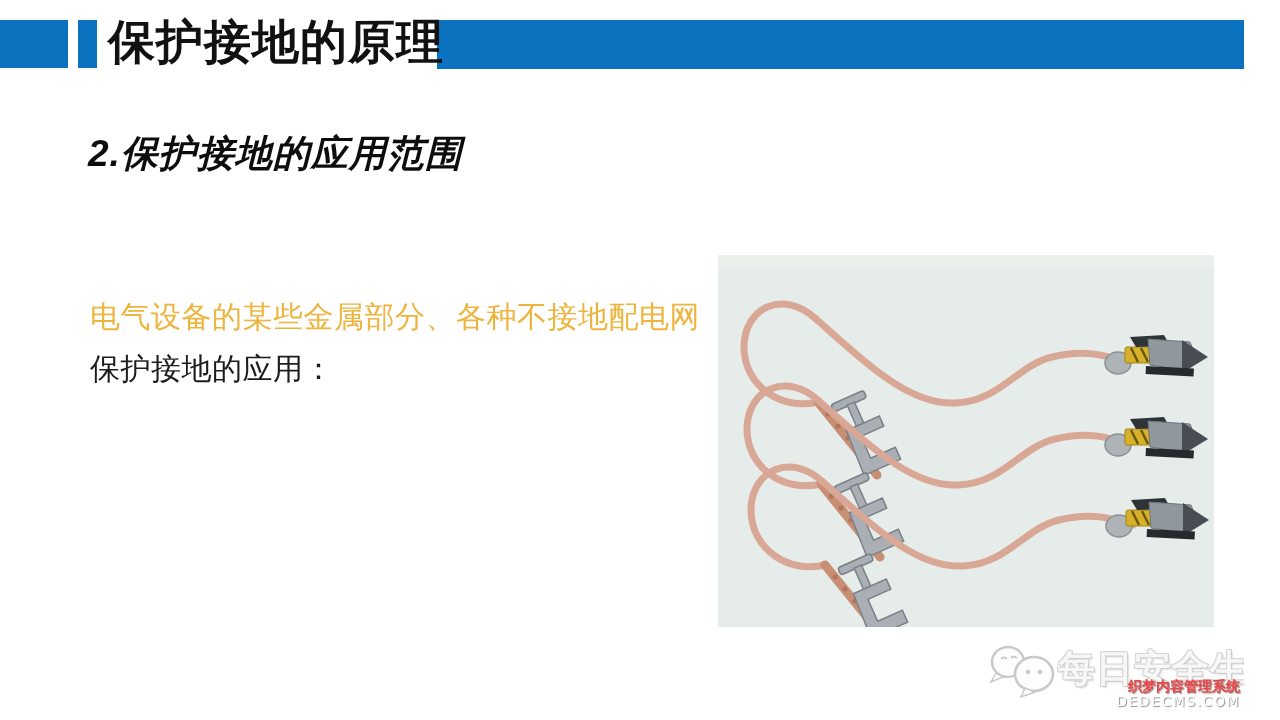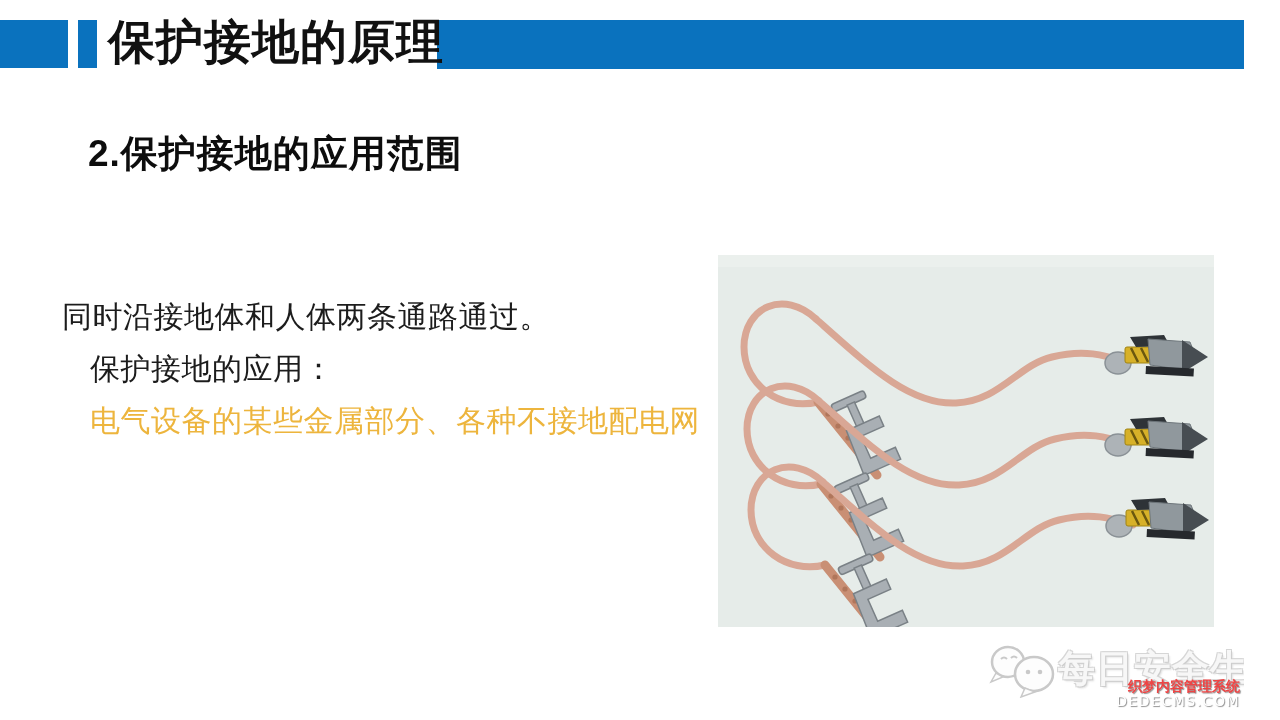--- a/index.html
+++ b/index.html
@@ -12,21 +12,21 @@
   .hdr-block  { position:absolute; left:0;   top:20px; width:68px;  height:48px; }
   .hdr-stripe { position:absolute; left:78px; top:20px; width:19px; height:48px; }
   .hdr-bar    { position:absolute; left:437px; right:0; top:20px; height:49px; }
   .hdr-title  {
     position:absolute; left:108px; top:14px; height:56px; line-height:56px;
     font-size:47px; font-weight:900; color:#111; letter-spacing:1px; white-space:nowrap;
   }
   
   .subtitle {
     position:absolute; left:88px; top:129px;
-    font-size:37px; font-weight:800; color:#0d0d0d; letter-spacing:1px; white-space:nowrap;
+    font-size:37px; font-weight:800; color:#0d0d0d; letter-spacing:1px; white-space:nowrap;font-style:italic;
   }
   
   .bodytext {
     position:absolute; left:62px; top:291px; width:680px;
     font-family:"Liberation Serif","DejaVu Serif",serif;
     font-size:30px; color:#1c1c1c; letter-spacing:0.5px;
   }
   .bodytext .line { line-height:52px; white-space:nowrap; }
   .bodytext .ind  { padding-left:28px; }
   .bodytext .gold { font-weight:400; }
@@ -55,23 +55,22 @@
 <div id="slide">
 
   <div class="hdr-block" style="background-color: rgb(10, 114, 190);"></div>
   <div class="hdr-stripe" style="background-color: rgb(10, 114, 190);"></div>
   <div class="hdr-bar" style="background-color: rgb(10, 114, 190);"></div>
   <div class="hdr-title">保护接地的原理</div>
 
   <div class="subtitle">2.保护接地的应用范围</div>
 
   <div class="bodytext">
-    <div class="line">同时沿接地体和人体两条通路通过。</div>
+    <div class="line ind gold" style="color: rgb(237, 181, 61);">电气设备的某些金属部分、各种不接地配电网</div>
     <div class="line ind">保护接地的应用：</div>
-    <div class="line ind gold" style="color: rgb(237, 181, 61);">电气设备的某些金属部分、各种不接地配电网</div>
   </div>
 
   <div class="figure">
     <svg width="496" height="372" viewBox="0 0 496 372">
       <rect width="496" height="372" fill="#E6ECE9"></rect>
       <rect width="496" height="12" fill="#EBF0ED"></rect>
 
       <g transform="translate(2,0)">
         <path class="wire" d="M96,64 C150,112 190,150 236,148 C280,146 298,110 332,102 C364,94 384,100 406,107"></path>
         <path class="wire" d="M96,64 C64,34 24,52 24,92 C24,130 60,156 98,147"></path>

